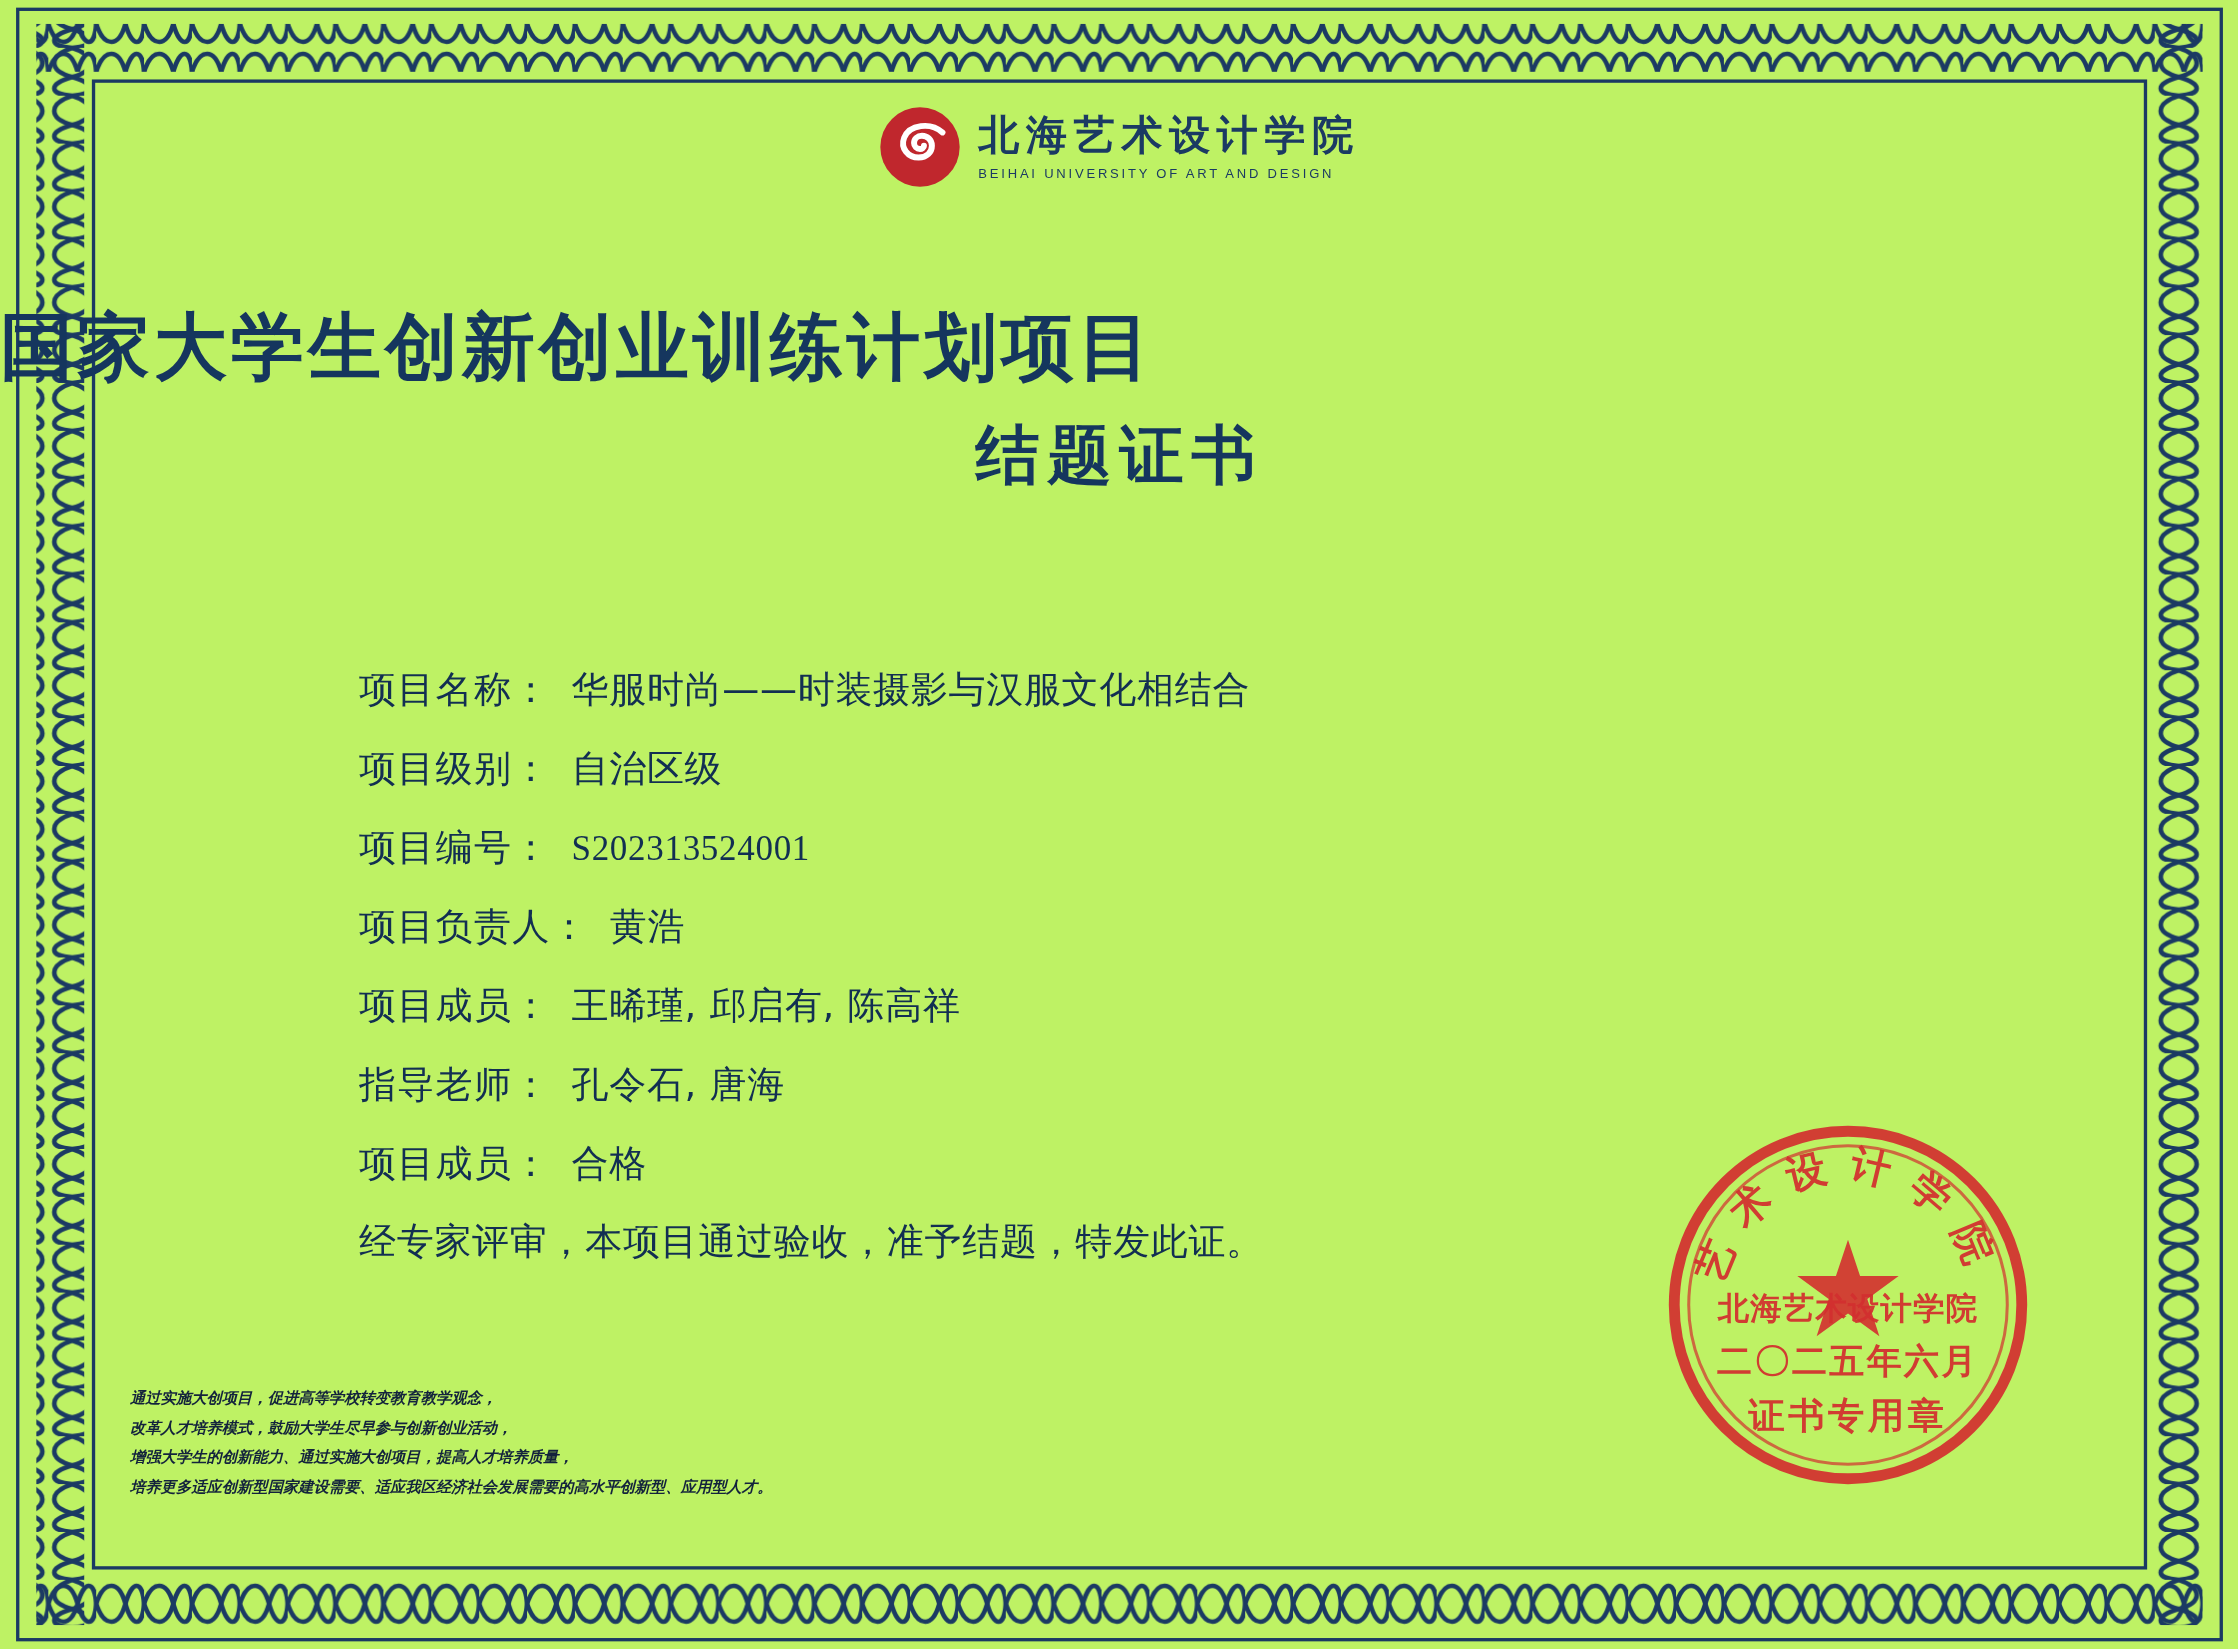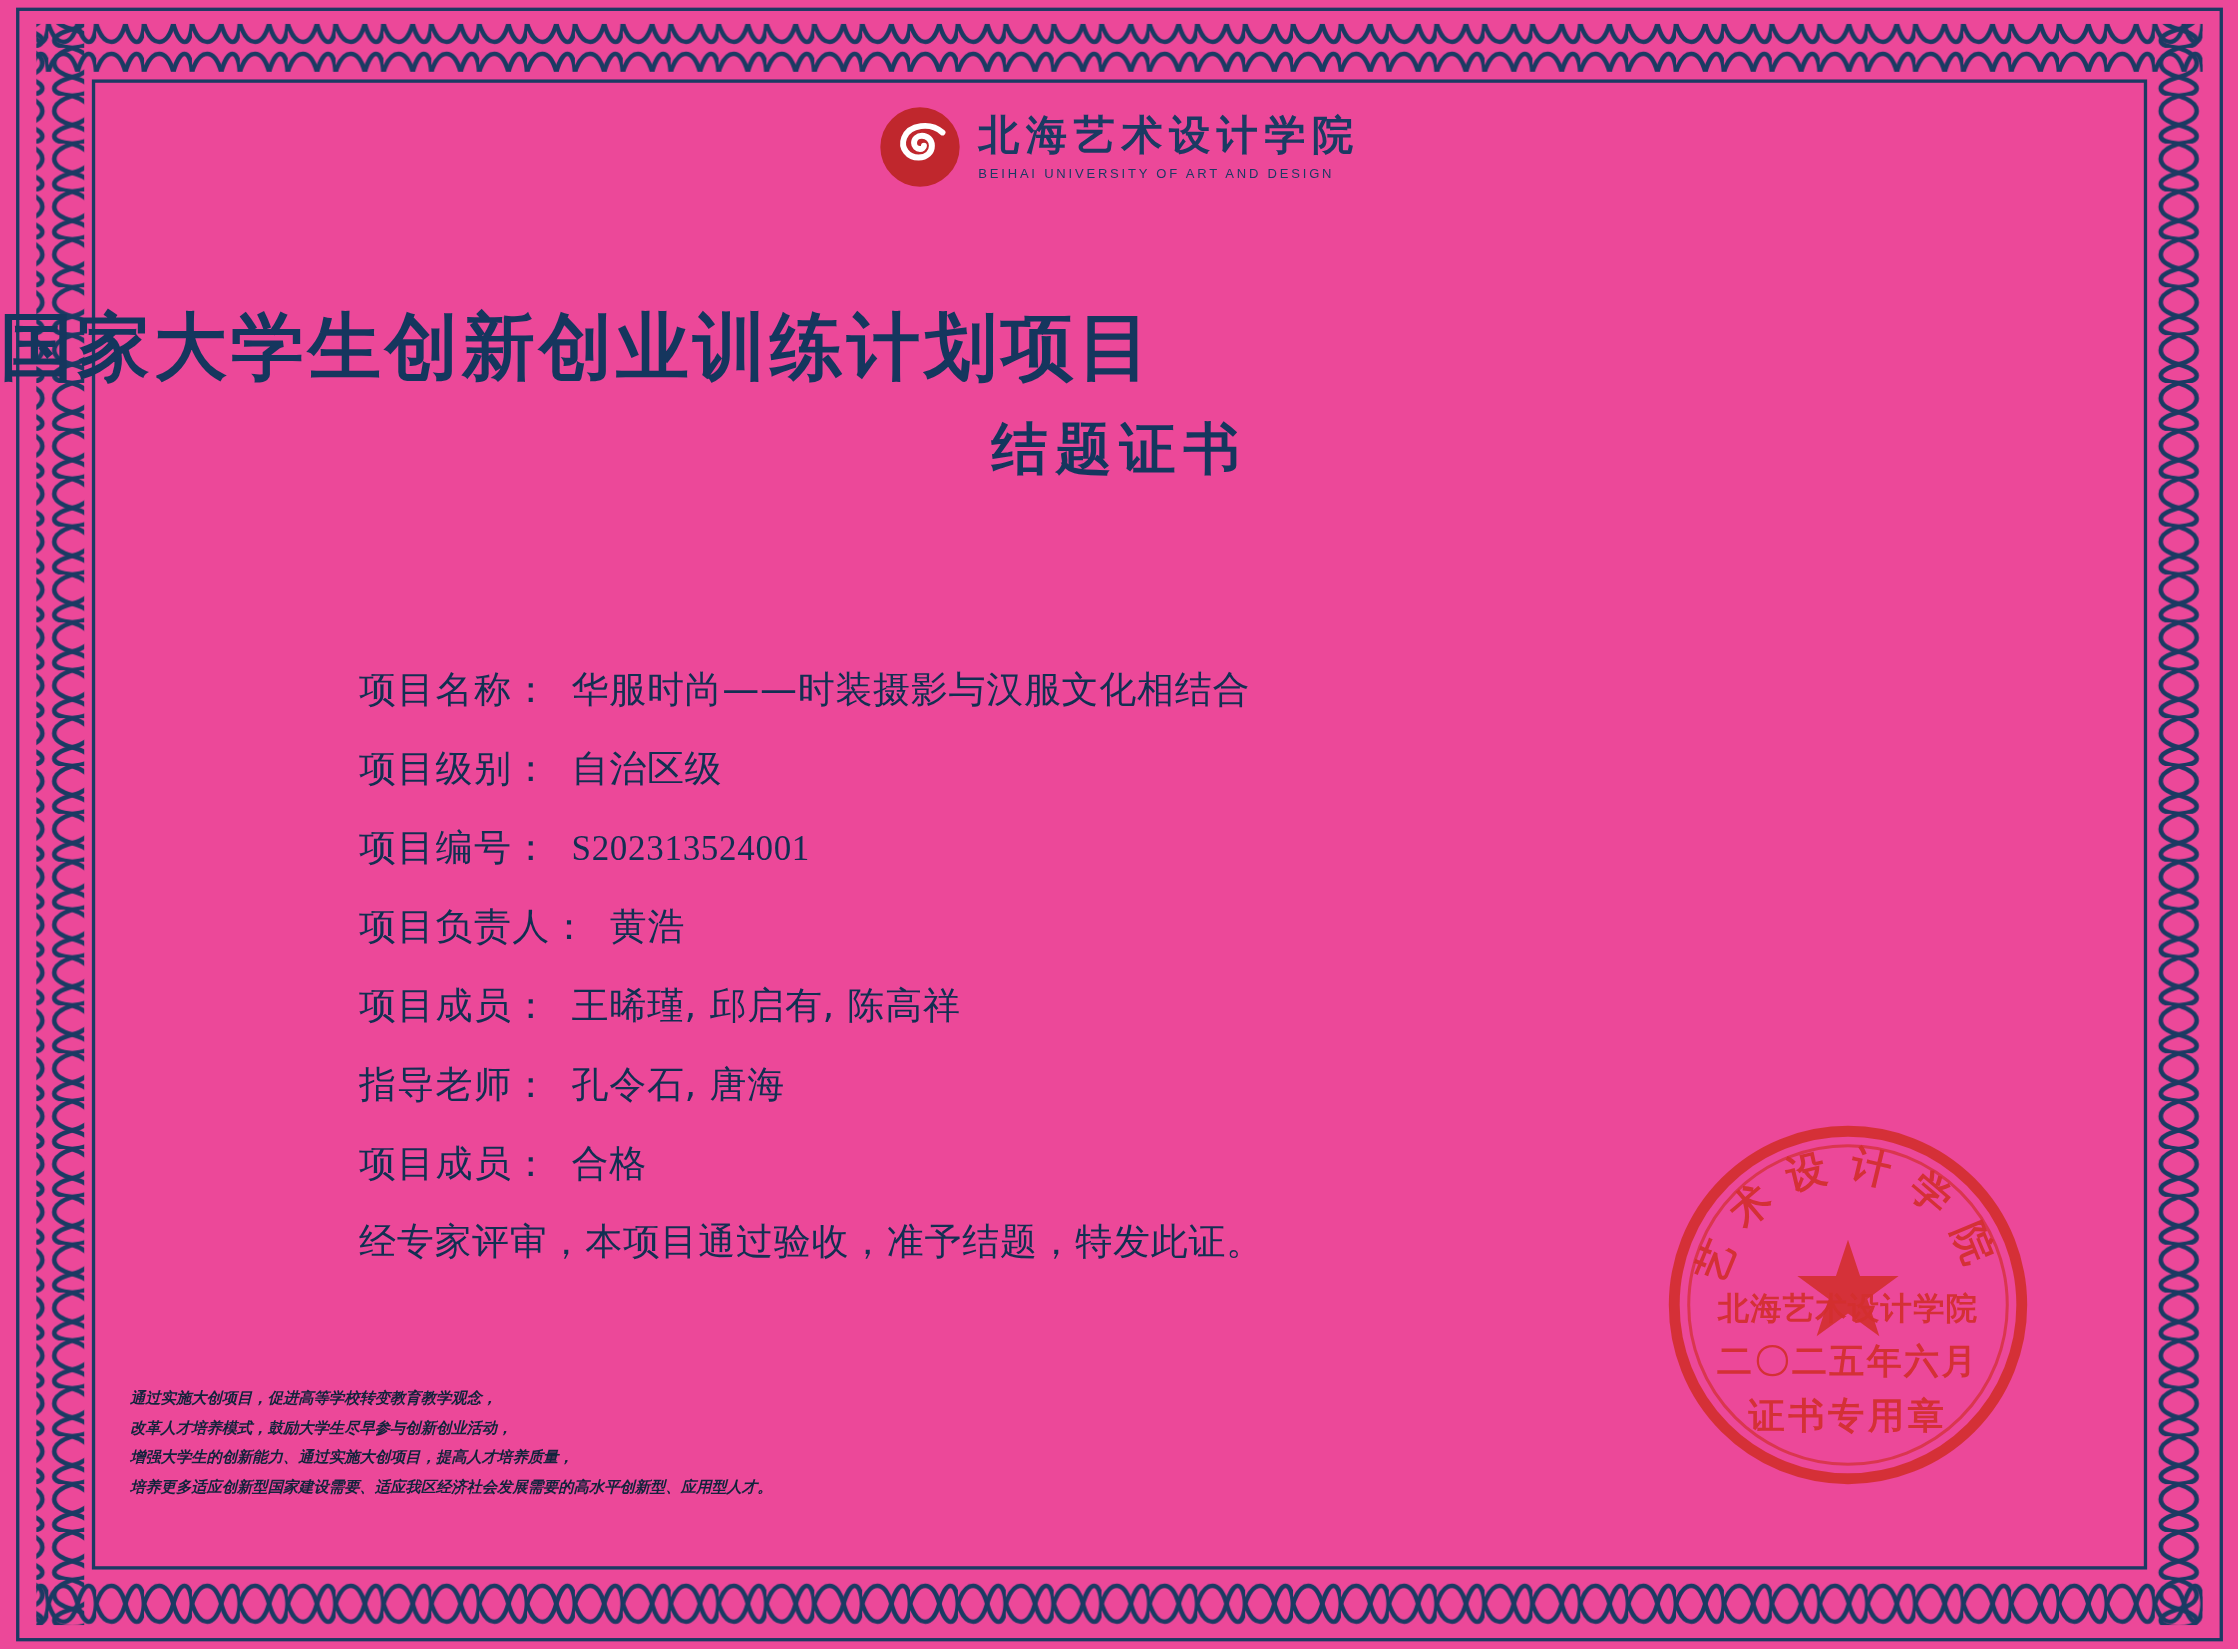--- a/index.html
+++ b/index.html
@@ -11,21 +11,21 @@
     width: 2239px;
     height: 1649px;
     font-family: "Liberation Serif", serif;
     overflow: hidden;
   }
 
   .certificate {
     position: relative;
     width: 2239px;
     height: 1649px;
-    background: #ec4899;
+    background: #bef264;
     box-sizing: border-box;
   }
   .rope-svg {
     position: absolute;
     left: 0;
     top: 0;
     width: 2239px;
     height: 1649px;
     pointer-events: none;
   }
@@ -86,21 +86,21 @@
     letter-spacing: 4px;
     color: #15365e;
   }
   .title-sub {
     position: absolute;
     top: 412px;
     width: 100%;
     text-align: center;
     font-family: "DejaVu Serif", serif;
     font-weight: 700;
-    font-size: 56px;
+    font-size: 64px;
     letter-spacing: 8px;
     color: #15365e;
   }
 
   
   .fields {
     position: absolute;
     left: 359px;
     top: 665px;
     width: 1463px;

